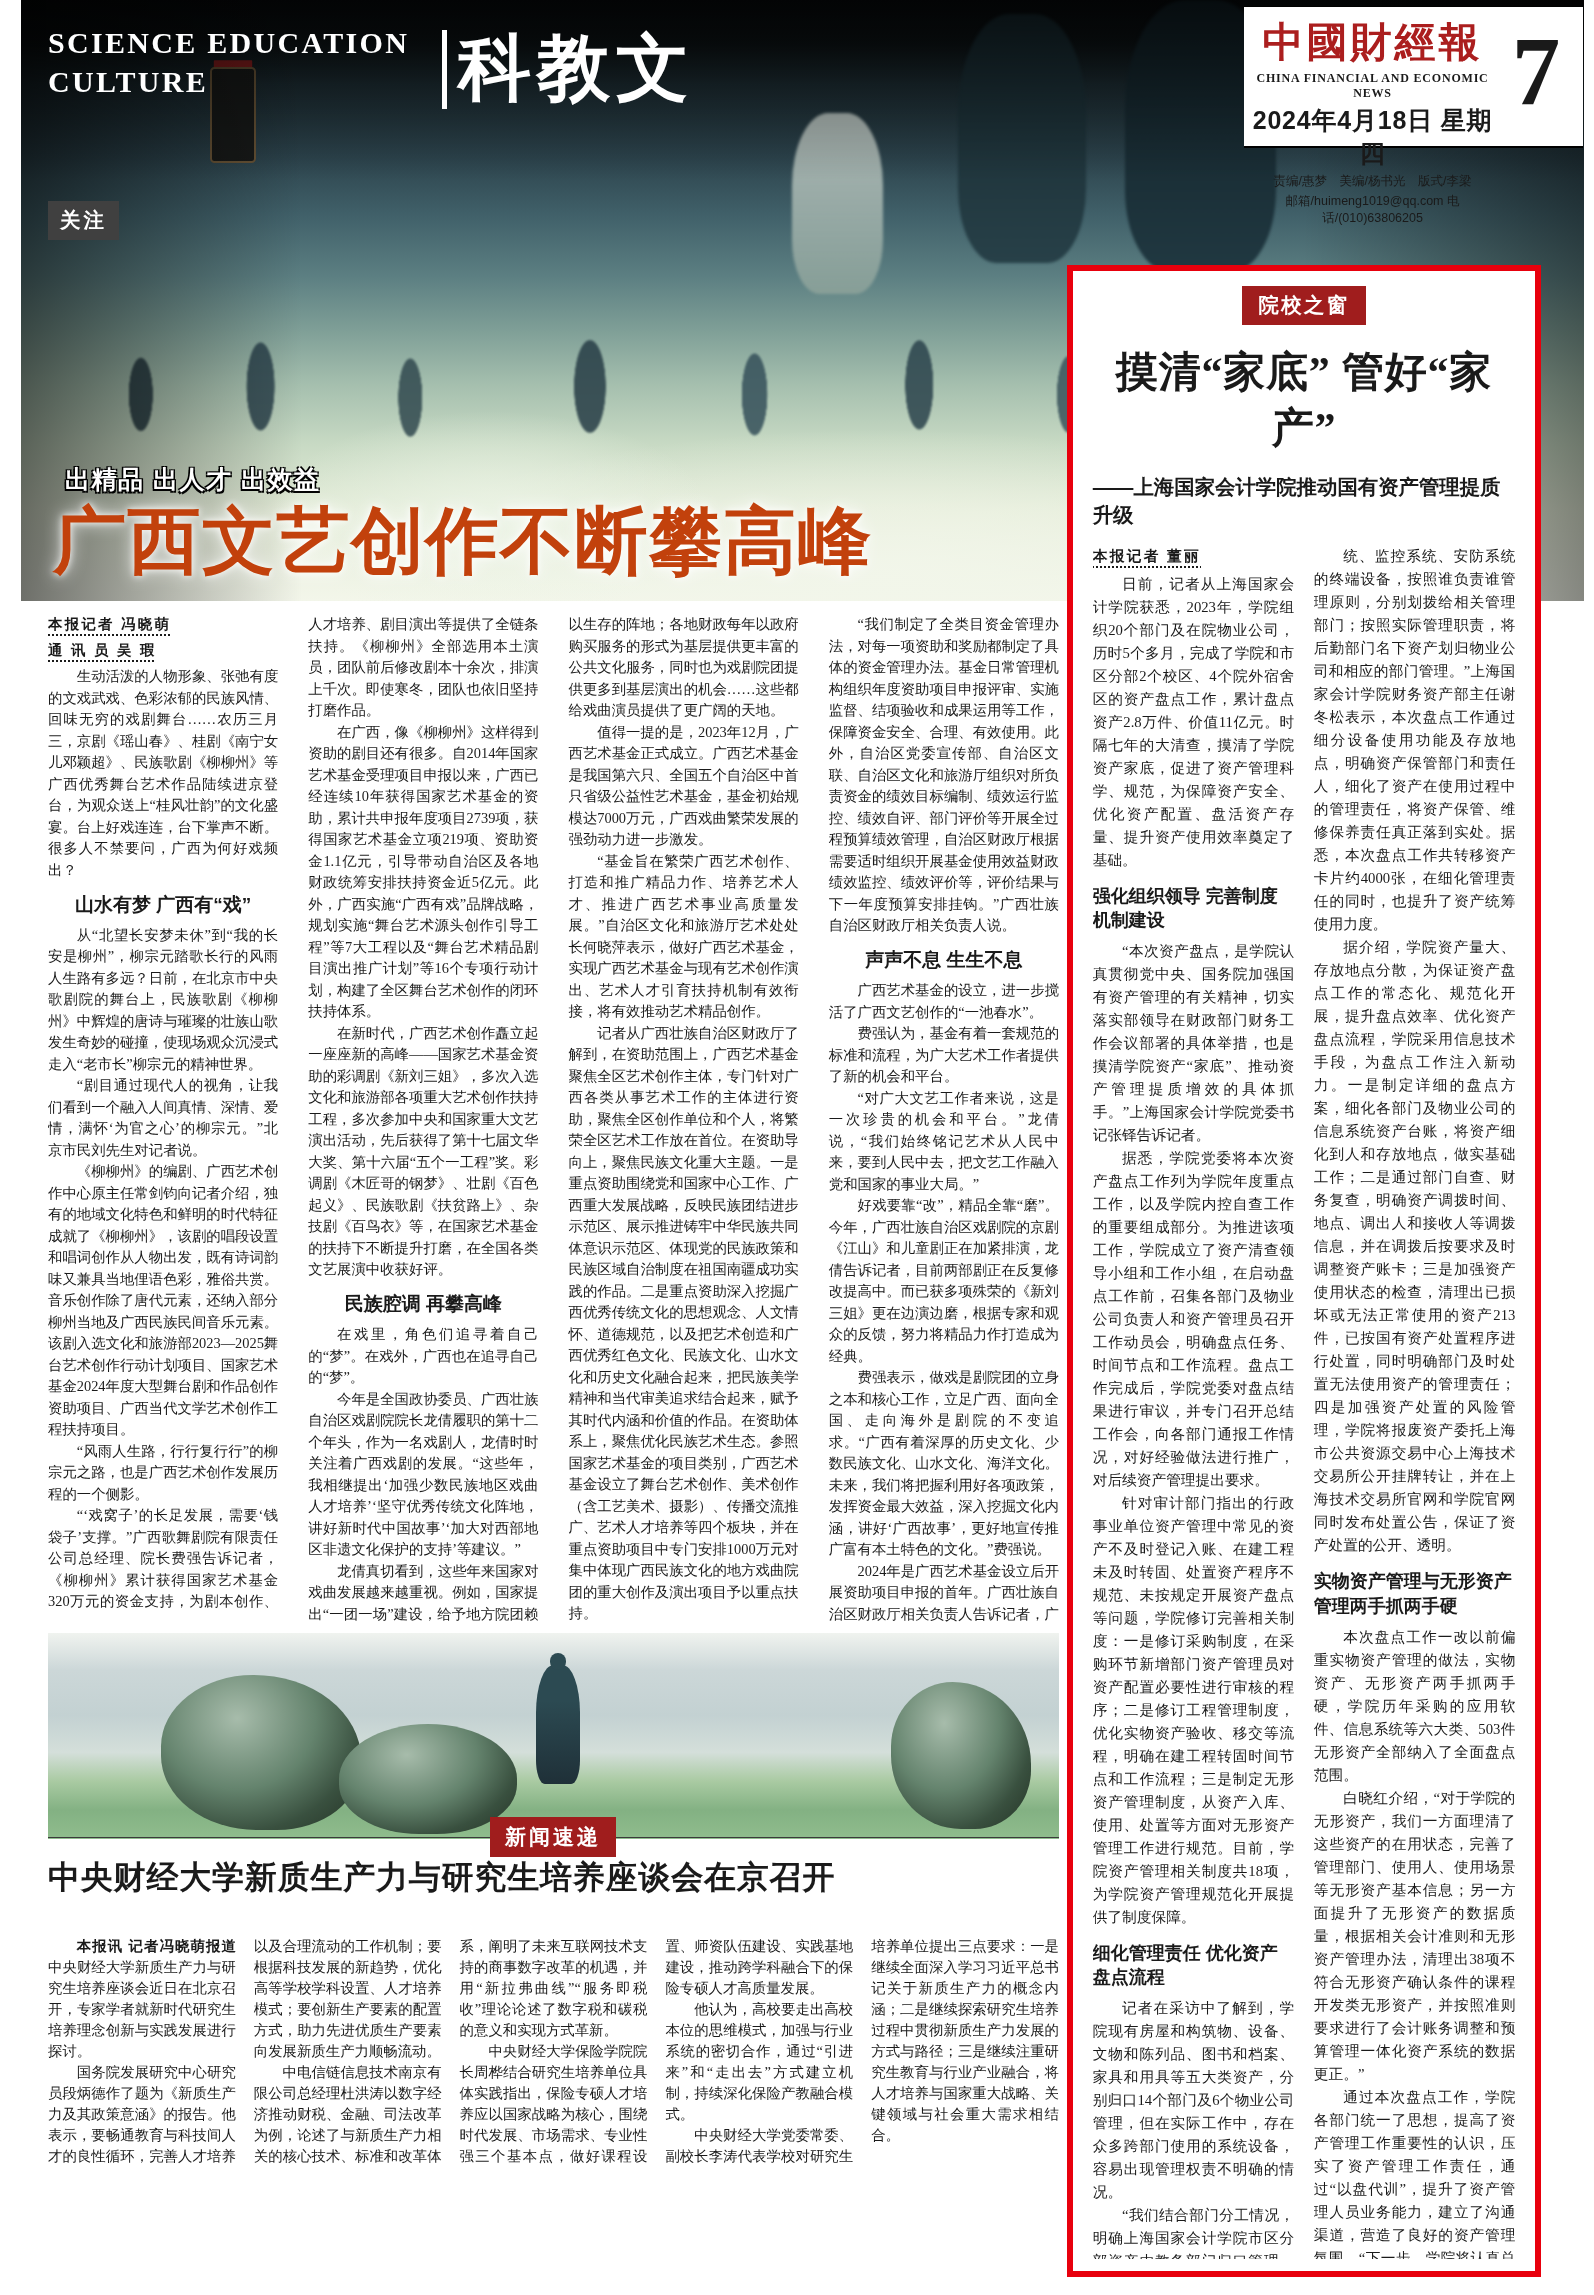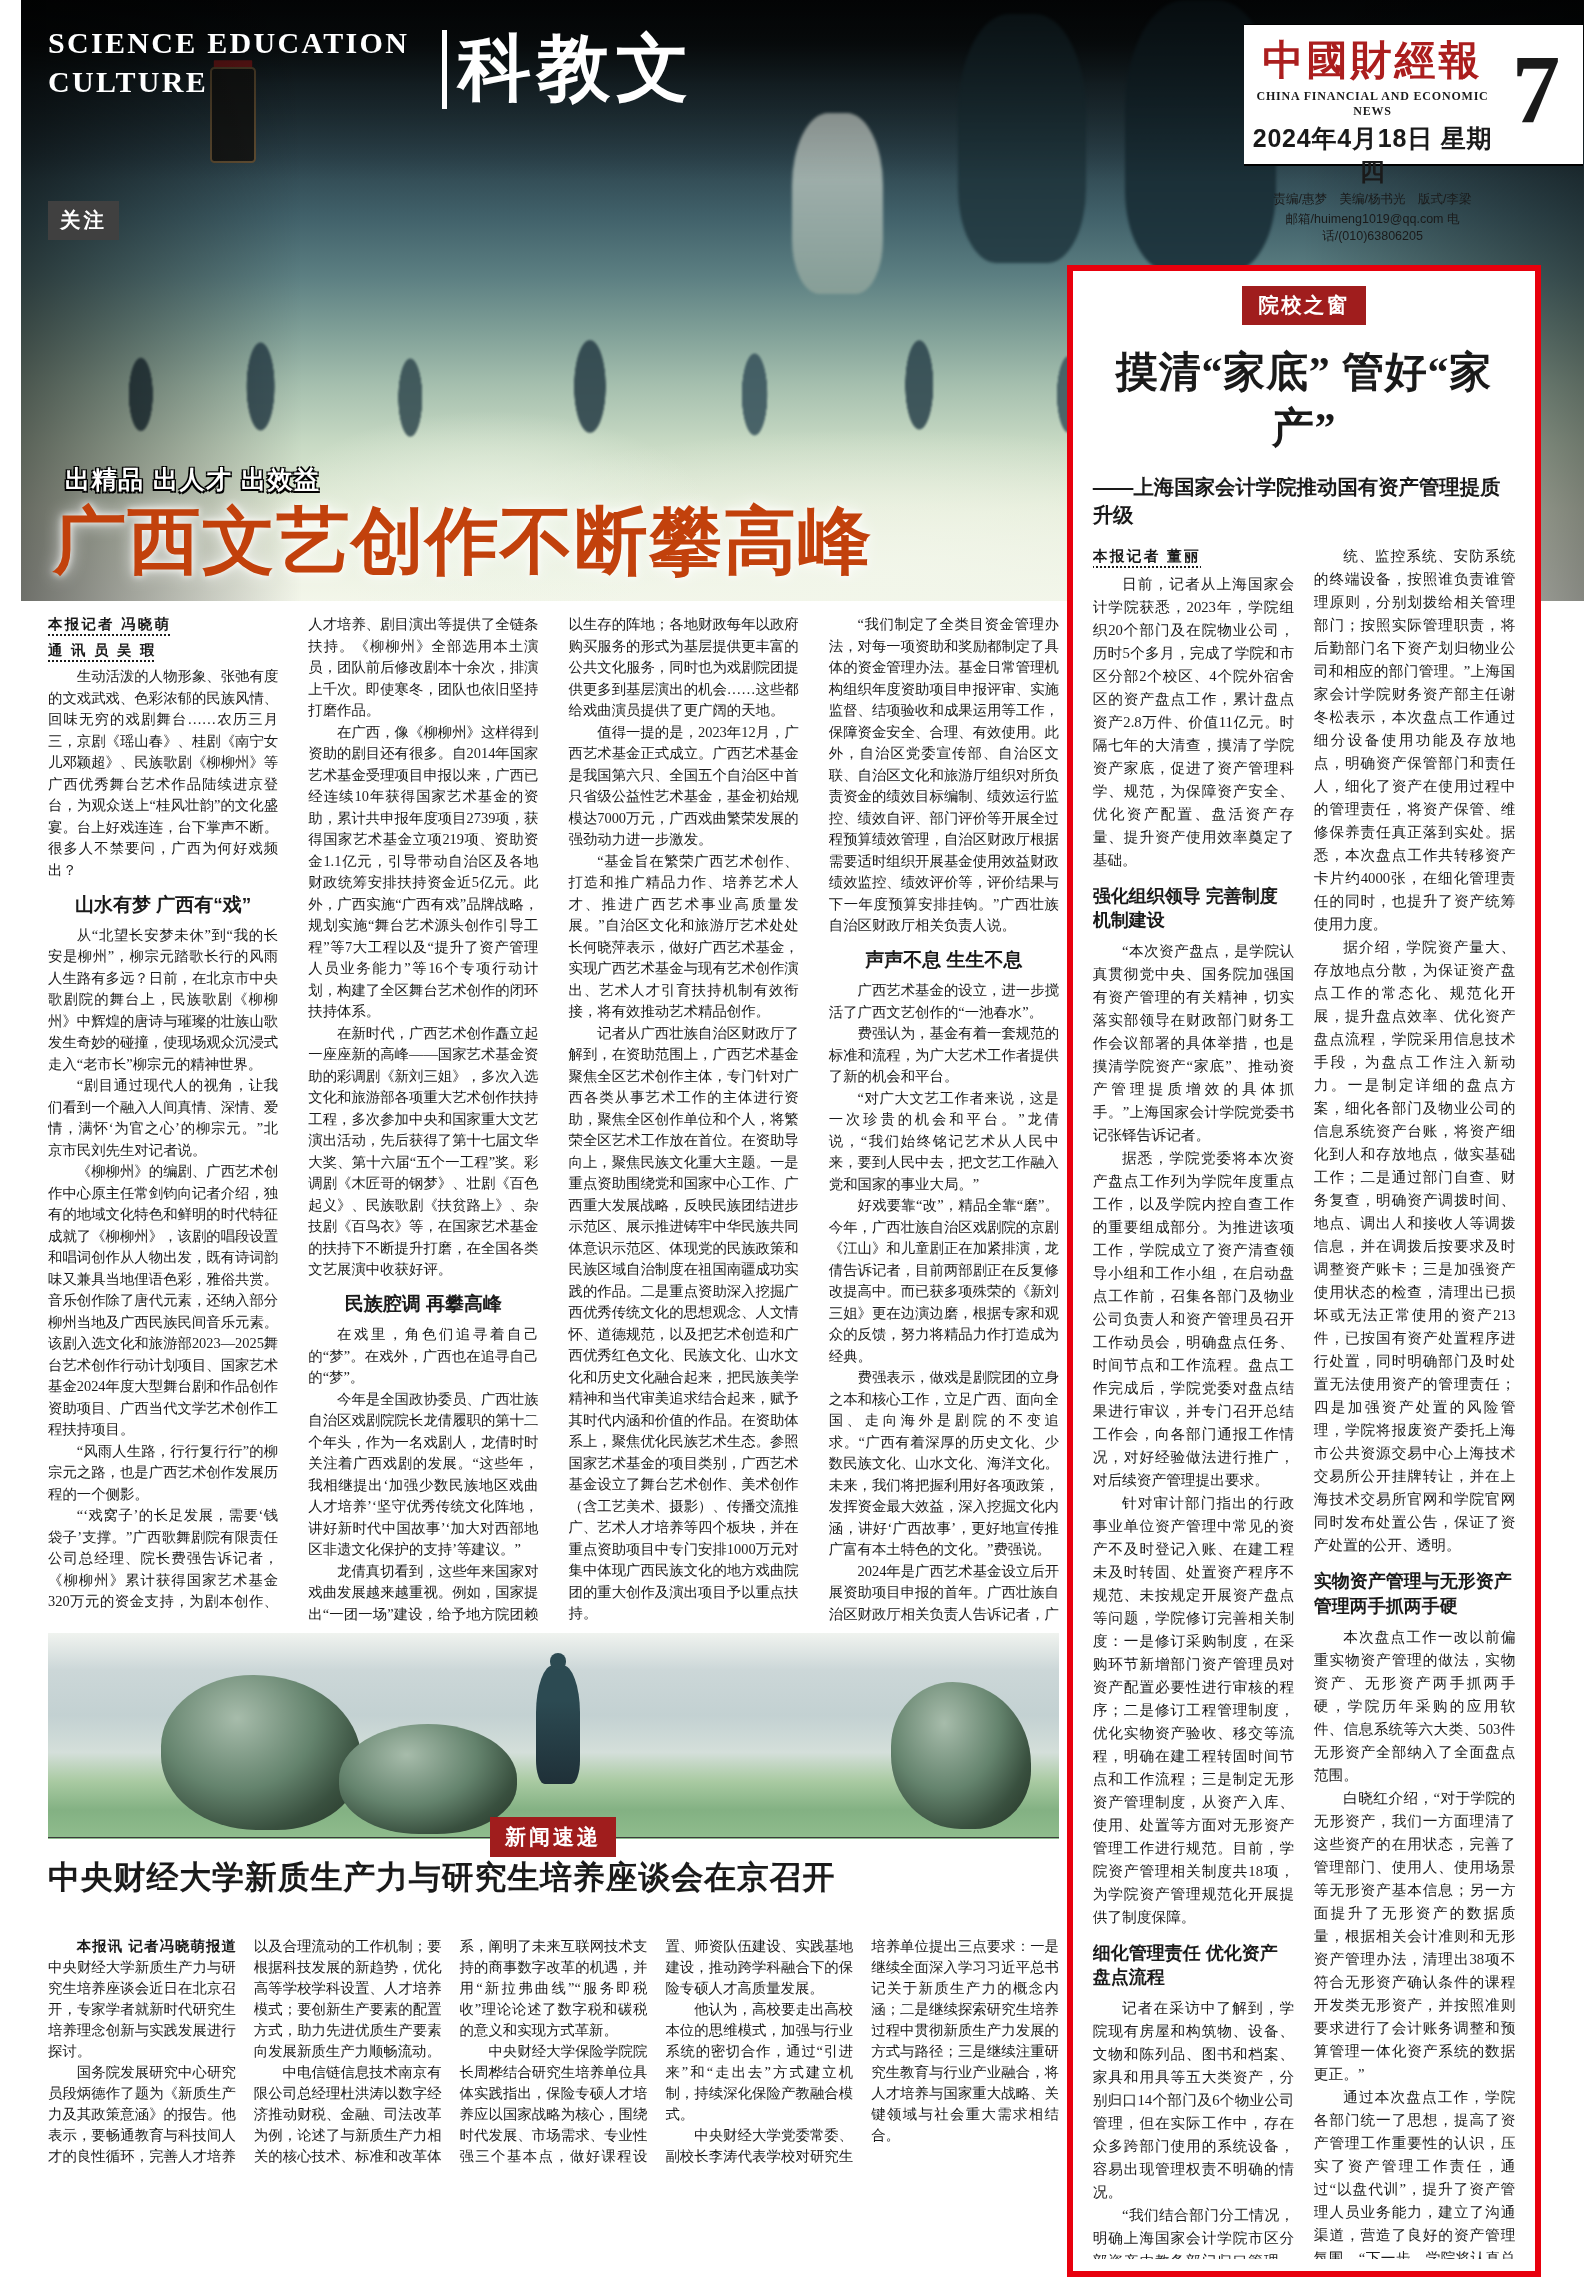--- a/index.html
+++ b/index.html
@@ -37,21 +37,21 @@
   
   .eng-header{position:absolute;left:48px;top:23px;color:#fff;z-index:3;
     font-family:"Liberation Serif",serif;font-weight:bold;font-size:30px;line-height:39px;letter-spacing:2.3px;}
   .cn-header{position:absolute;left:442px;top:19.7px;color:#fff;z-index:3;display:flex;align-items:center;gap:10.6px;}
   .cn-header .bar{width:5.3px;height:79px;background:#fff;}
   .cn-header .txt{font-size:73px;font-weight:bold;font-family:"Liberation Sans",sans-serif;letter-spacing:6px;}
   .focus-badge{position:absolute;left:48px;top:201px;z-index:3;background:#404040;color:#fff;
     font-family:"Liberation Sans",sans-serif;font-weight:bold;font-size:20.4px;padding:5.3px 12px;letter-spacing:3px;}
 
   
-  .masthead{position:absolute;left:1244px;top:24px;width:339px;height:142px;background:#fff;z-index:5;
+  .masthead{position:absolute;left:1244px;top:6px;width:339px;height:142px;background:#fff;z-index:5;
     border-top:1.5px solid #000;border-bottom:2.3px solid #000;display:flex;box-sizing:border-box;padding:7.6px 4.5px 6px 7.6px;}
   .mh-left{flex:1;text-align:center;}
   .mh-logo{color:#ab1e1e;font-size:41px;font-weight:bold;letter-spacing:3px;font-family:"Liberation Serif",serif;}
   .mh-eng{font-size:12px;font-weight:bold;letter-spacing:0.8px;margin-top:1.5px;font-family:"Liberation Serif",serif;}
   .mh-date{font-size:25px;font-weight:bold;font-family:"Liberation Sans",sans-serif;margin-top:3px;letter-spacing:0.8px;}
   .mh-staff{font-size:12.5px;font-family:"Liberation Sans",sans-serif;margin-top:3px;}
   .mh-num{width:85px;font-size:97px;font-weight:bold;line-height:113px;font-family:"Liberation Serif",serif;text-align:center;}
 
   
   .kicker{position:absolute;left:65px;top:463px;z-index:3;color:#fff;font-family:"Liberation Sans",sans-serif;
@@ -151,21 +151,21 @@
   <div class="main-body">
       <p class="seg-byline">本报记者 冯晓萌</p>
       <p class="seg-byline">通 讯 员 吴 瑕</p>
       <p class="seg-p">生动活泼的人物形象、张弛有度的文戏武戏、色彩浓郁的民族风情、回味无穷的戏剧舞台……农历三月三，京剧《瑶山春》、桂剧《南宁女儿邓颖超》、民族歌剧《柳柳州》等广西优秀舞台艺术作品陆续进京登台，为观众送上“桂风壮韵”的文化盛宴。台上好戏连连，台下掌声不断。很多人不禁要问，广西为何好戏频出？</p>
       <h3 class="seg-subhead">山水有梦 广西有“戏”</h3>
       <p class="seg-p">从“北望长安梦未休”到“我的长安是柳州”，柳宗元踏歌长行的风雨人生路有多远？日前，在北京市中央歌剧院的舞台上，民族歌剧《柳柳州》中辉煌的唐诗与璀璨的壮族山歌发生奇妙的碰撞，使现场观众沉浸式走入“老市长”柳宗元的精神世界。</p>
       <p class="seg-p">“剧目通过现代人的视角，让我们看到一个融入人间真情、深情、爱情，满怀‘为官之心’的柳宗元。”北京市民刘先生对记者说。</p>
       <p class="seg-p">《柳柳州》的编剧、广西艺术创作中心原主任常剑钧向记者介绍，独有的地域文化特色和鲜明的时代特征成就了《柳柳州》，该剧的唱段设置和唱词创作从人物出发，既有诗词韵味又兼具当地俚语色彩，雅俗共赏。音乐创作除了唐代元素，还纳入部分柳州当地及广西民族民间音乐元素。该剧入选文化和旅游部2023—2025舞台艺术创作行动计划项目、国家艺术基金2024年度大型舞台剧和作品创作资助项目、广西当代文学艺术创作工程扶持项目。</p>
       <p class="seg-p">“风雨人生路，行行复行行”的柳宗元之路，也是广西艺术创作发展历程的一个侧影。</p>
       <p class="seg-p">“‘戏窝子’的长足发展，需要‘钱袋子’支撑。”广西歌舞剧院有限责任公司总经理、院长费强告诉记者，《柳柳州》累计获得国家艺术基金320万元的资金支持，为剧本创作、人才培养、剧目演出等提供了全链条扶持。《柳柳州》全部选用本土演员，团队前后修改剧本十余次，排演上千次。即使寒冬，团队也依旧坚持打磨作品。</p>
-      <p class="seg-p">在广西，像《柳柳州》这样得到资助的剧目还有很多。自2014年国家艺术基金受理项目申报以来，广西已经连续10年获得国家艺术基金的资助，累计共申报年度项目2739项，获得国家艺术基金立项219项、资助资金1.1亿元，引导带动自治区及各地财政统筹安排扶持资金近5亿元。此外，广西实施“广西有戏”品牌战略，规划实施“舞台艺术源头创作引导工程”等7大工程以及“提升了资产管理人员业务能力”等16个专项行动计划，构建了全区舞台艺术创作的闭环扶持体系。</p>
+      <p class="seg-p">在广西，像《柳柳州》这样得到资助的剧目还有很多。自2014年国家艺术基金受理项目申报以来，广西已经连续10年获得国家艺术基金的资助，累计共申报年度项目2739项，获得国家艺术基金立项219项、资助资金1.1亿元，引导带动自治区及各地财政统筹安排扶持资金近5亿元。此外，广西实施“广西有戏”品牌战略，规划实施“舞台艺术源头创作引导工程”等7大工程以及“舞台艺术精品剧目演出推广计划”等16个专项行动计划，构建了全区舞台艺术创作的闭环扶持体系。</p>
       <p class="seg-p">在新时代，广西艺术创作矗立起一座座新的高峰——国家艺术基金资助的彩调剧《新刘三姐》，多次入选文化和旅游部各项重大艺术创作扶持工程，多次参加中央和国家重大文艺演出活动，先后获得了第十七届文华大奖、第十六届“五个一工程”奖。彩调剧《木匠哥的钢梦》、壮剧《百色起义》、民族歌剧《扶贫路上》、杂技剧《百鸟衣》等，在国家艺术基金的扶持下不断提升打磨，在全国各类文艺展演中收获好评。</p>
       <h3 class="seg-subhead">民族腔调 再攀高峰</h3>
       <p class="seg-p">在戏里，角色们追寻着自己的“梦”。在戏外，广西也在追寻自己的“梦”。</p>
       <p class="seg-p">今年是全国政协委员、广西壮族自治区戏剧院院长龙倩履职的第十二个年头，作为一名戏剧人，龙倩时时关注着广西戏剧的发展。“这些年，我相继提出‘加强少数民族地区戏曲人才培养’‘坚守优秀传统文化阵地，讲好新时代中国故事’‘加大对西部地区非遗文化保护的支持’等建议。”</p>
       <p class="seg-p">龙倩真切看到，这些年来国家对戏曲发展越来越重视。例如，国家提出“一团一场”建设，给予地方院团赖以生存的阵地；各地财政每年以政府购买服务的形式为基层提供更丰富的公共文化服务，同时也为戏剧院团提供更多到基层演出的机会……这些都给戏曲演员提供了更广阔的天地。</p>
       <p class="seg-p">值得一提的是，2023年12月，广西艺术基金正式成立。广西艺术基金是我国第六只、全国五个自治区中首只省级公益性艺术基金，基金初始规模达7000万元，广西戏曲繁荣发展的强劲动力进一步激发。</p>
       <p class="seg-p">“基金旨在繁荣广西艺术创作、打造和推广精品力作、培养艺术人才、推进广西艺术事业高质量发展。”自治区文化和旅游厅艺术处处长何晓萍表示，做好广西艺术基金，实现广西艺术基金与现有艺术创作演出、艺术人才引育扶持机制有效衔接，将有效推动艺术精品创作。</p>
       <p class="seg-p">记者从广西壮族自治区财政厅了解到，在资助范围上，广西艺术基金聚焦全区艺术创作主体，专门针对广西各类从事艺术工作的主体进行资助，聚焦全区创作单位和个人，将繁荣全区艺术工作放在首位。在资助导向上，聚焦民族文化重大主题。一是重点资助围绕党和国家中心工作、广西重大发展战略，反映民族团结进步示范区、展示推进铸牢中华民族共同体意识示范区、体现党的民族政策和民族区域自治制度在祖国南疆成功实践的作品。二是重点资助深入挖掘广西优秀传统文化的思想观念、人文情怀、道德规范，以及把艺术创造和广西优秀红色文化、民族文化、山水文化和历史文化融合起来，把民族美学精神和当代审美追求结合起来，赋予其时代内涵和价值的作品。在资助体系上，聚焦优化民族艺术生态。参照国家艺术基金的项目类别，广西艺术基金设立了舞台艺术创作、美术创作（含工艺美术、摄影）、传播交流推广、艺术人才培养等四个板块，并在重点资助项目中专门安排1000万元对集中体现广西民族文化的地方戏曲院团的重大创作及演出项目予以重点扶持。</p>
       <p class="seg-p">“我们制定了全类目资金管理办法，对每一项资助和奖励都制定了具体的资金管理办法。基金日常管理机构组织年度资助项目申报评审、实施监督、结项验收和成果运用等工作，保障资金安全、合理、有效使用。此外，自治区党委宣传部、自治区文联、自治区文化和旅游厅组织对所负责资金的绩效目标编制、绩效运行监控、绩效自评、部门评价等开展全过程预算绩效管理，自治区财政厅根据需要适时组织开展基金使用效益财政绩效监控、绩效评价等，评价结果与下一年度预算安排挂钩。”广西壮族自治区财政厅相关负责人说。</p>
       <h3 class="seg-subhead">声声不息 生生不息</h3>

